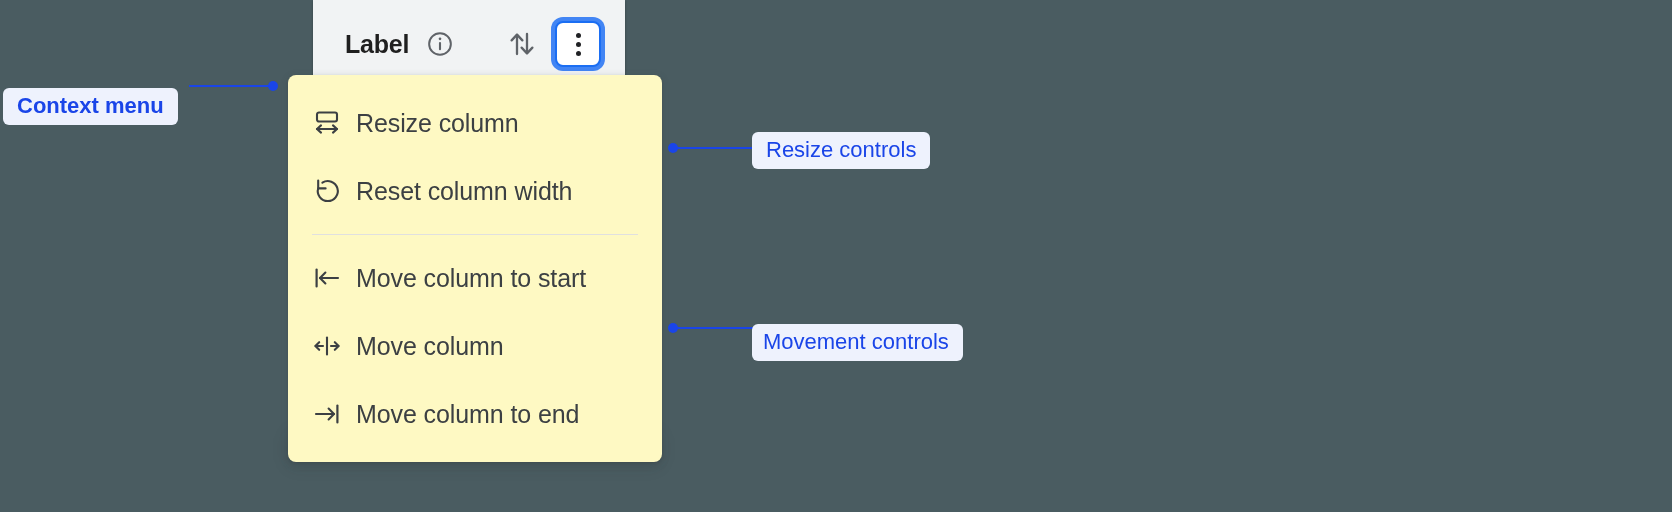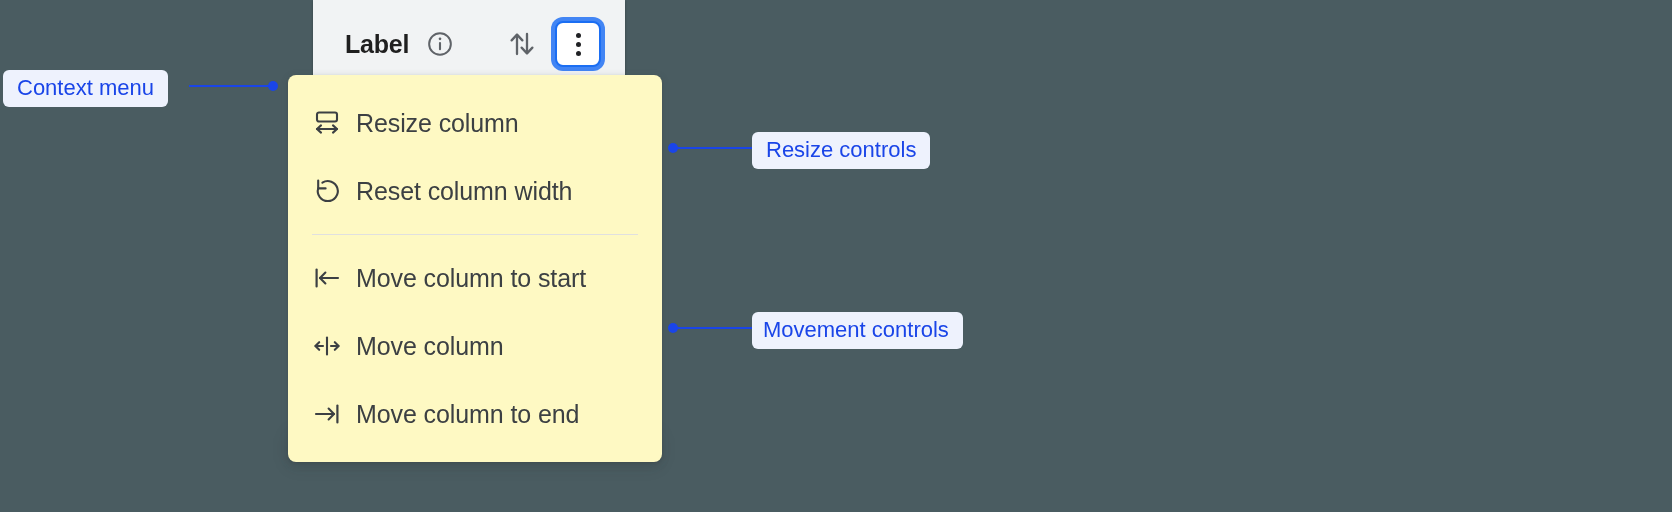--- a/index.html
+++ b/index.html
@@ -243,23 +243,23 @@
         <path d="M25.4 6.5 L25.4 23.5" stroke="#3c4043" stroke-width="2.2" stroke-linecap="round"></path>
         <path d="M4 15 L22 15" stroke="#3c4043" stroke-width="2.1" stroke-linecap="round"></path>
         <path d="M16.6 9.6 L22 15 L16.6 20.4" stroke="#3c4043" stroke-width="2.1" stroke-linecap="round" stroke-linejoin="round" fill="none"></path>
       </svg>
     </span>
     <span class="mi-label">Move column to end</span>
   </div>
 
 </div>
 
-<div class="annot-pill" style="left:3px; top:70px;">Context menu</div>
+<div class="annot-pill" style="left:3px; top:88px;font-weight:bold;">Context menu</div>
 <div class="annot-line" style="left:189px; top:85px; width:82px;"></div>
 <div class="annot-dot" style="left:268px; top:81px;"></div>
 
 <div class="annot-dot" style="left:668px; top:143px;"></div>
 <div class="annot-line" style="left:676px; top:147px; width:78px;"></div>
 <div class="annot-pill" style="left:752px; top:132px;text-align:center;">Resize controls</div>
 
 <div class="annot-dot" style="left:668px; top:323px;"></div>
 <div class="annot-line" style="left:676px; top:327px; width:78px;"></div>
-<div class="annot-pill" style="left:752px; top:312px;padding-left:11px;">Movement controls</div>
+<div class="annot-pill" style="left:752px; top:324px;padding-left:11px;">Movement controls</div>
 
 </body></html>

